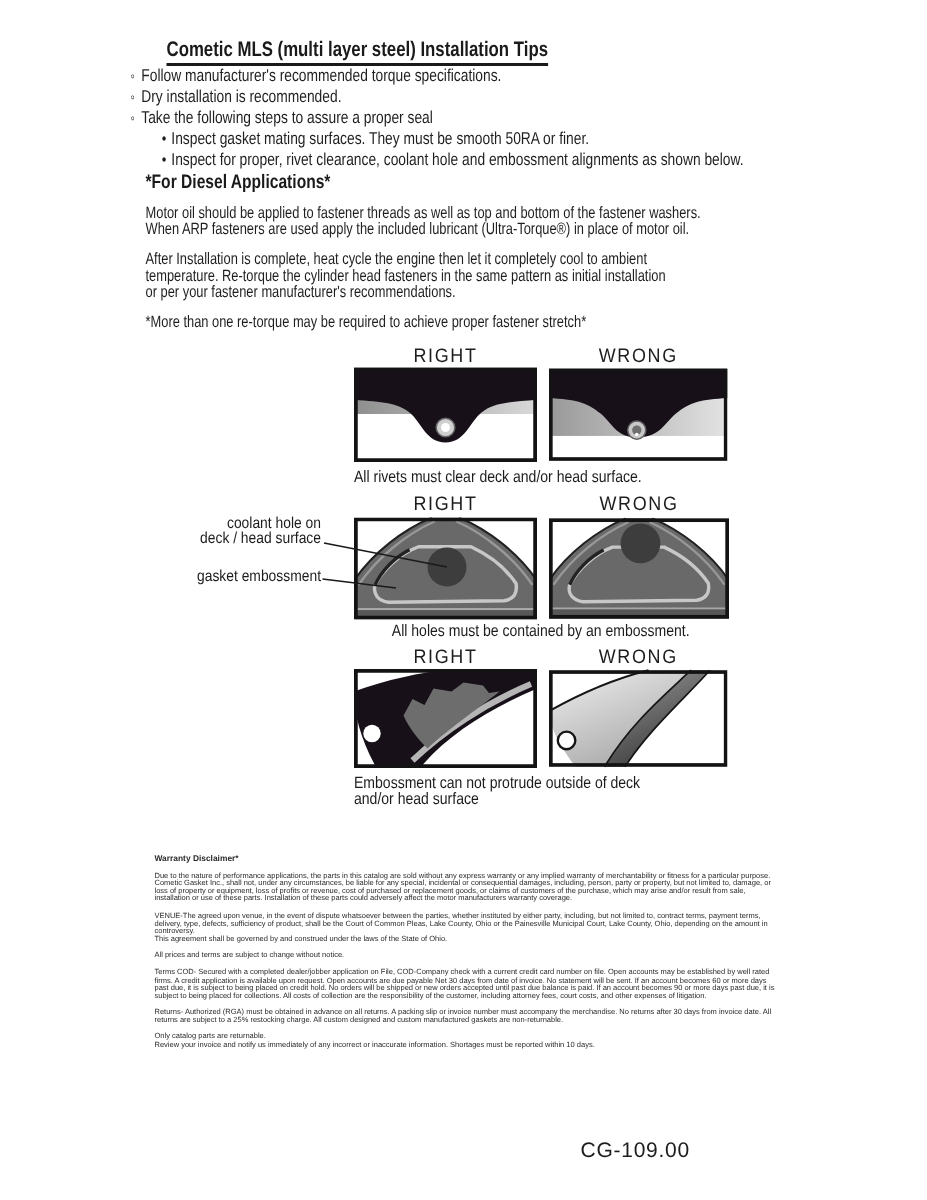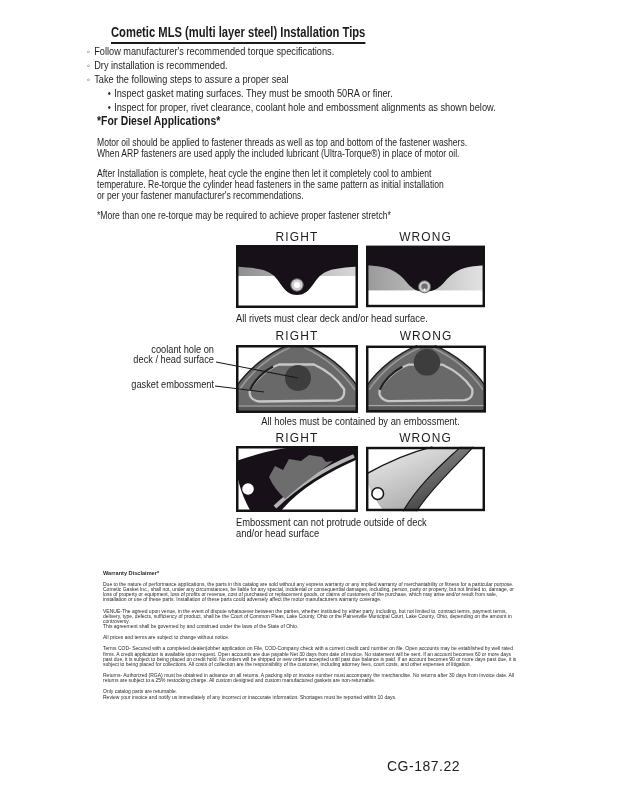--- a/index.html
+++ b/index.html
@@ -205,15 +205,15 @@
     <p>Due to the nature of performance applications, the parts in this catalog are sold without any express warranty or any implied warranty of merchantability or fitness for a particular purpose.  Cometic Gasket Inc., shall not, under any circumstances, be liable for any special, incidental or consequential damages, including, person, party or property, but not limited to, damage, or loss of property or equipment, loss of profits or revenue, cost of purchased or replacement goods, or claims of customers of the purchase, which may arise and/or result from sale, installation or use of these parts.  Installation of these parts could adversely affect the motor manufacturers warranty coverage.</p>
     <p class="tight">VENUE-The agreed upon venue, in the event of dispute whatsoever between the parties, whether instituted by either party, including, but not limited to, contract terms, payment terms, delivery, type, defects, sufficiency of product, shall be the Court of Common Pleas, Lake County, Ohio or the Painesville Municipal Court, Lake County, Ohio, depending on the amount in controversy.</p>
     <p>This agreement shall be governed by and construed under the laws of the State of Ohio.</p>
     <p>All prices and terms are subject to change without notice.</p>
     <p>Terms COD- Secured with a completed dealer/jobber application on File, COD-Company check with a current credit card number on file.  Open accounts may be established by well rated firms.  A credit application is available upon request.  Open accounts are due payable Net 30 days from date of invoice.  No statement will be sent.  If an account becomes 60 or more days past due, it is subject to being placed on credit hold.  No orders will be shipped or new orders accepted until past due balance is paid.  If an account becomes 90 or more days past due, it is subject to being placed for collections.  All costs of collection are the responsibility of the customer, including attorney fees, court costs, and other expenses of litigation.</p>
     <p>Returns- Authorized (RGA) must be obtained in advance on all returns.  A packing slip or invoice number must accompany the merchandise.  No returns after 30 days from invoice date.  All returns are subject to a 25% restocking charge.  All custom designed and custom manufactured gaskets are non-returnable.</p>
     <p class="tight">Only catalog parts are returnable.</p>
     <p class="tight">Review your invoice and notify us immediately of any incorrect or inaccurate information.  Shortages must be reported within 10 days.</p>
   </div>
 
-  <div class="abs page-code">CG-187.22</div>
+  <div class="abs page-code">CG-109.00</div>
 
 </div>
 
 </body></html>

